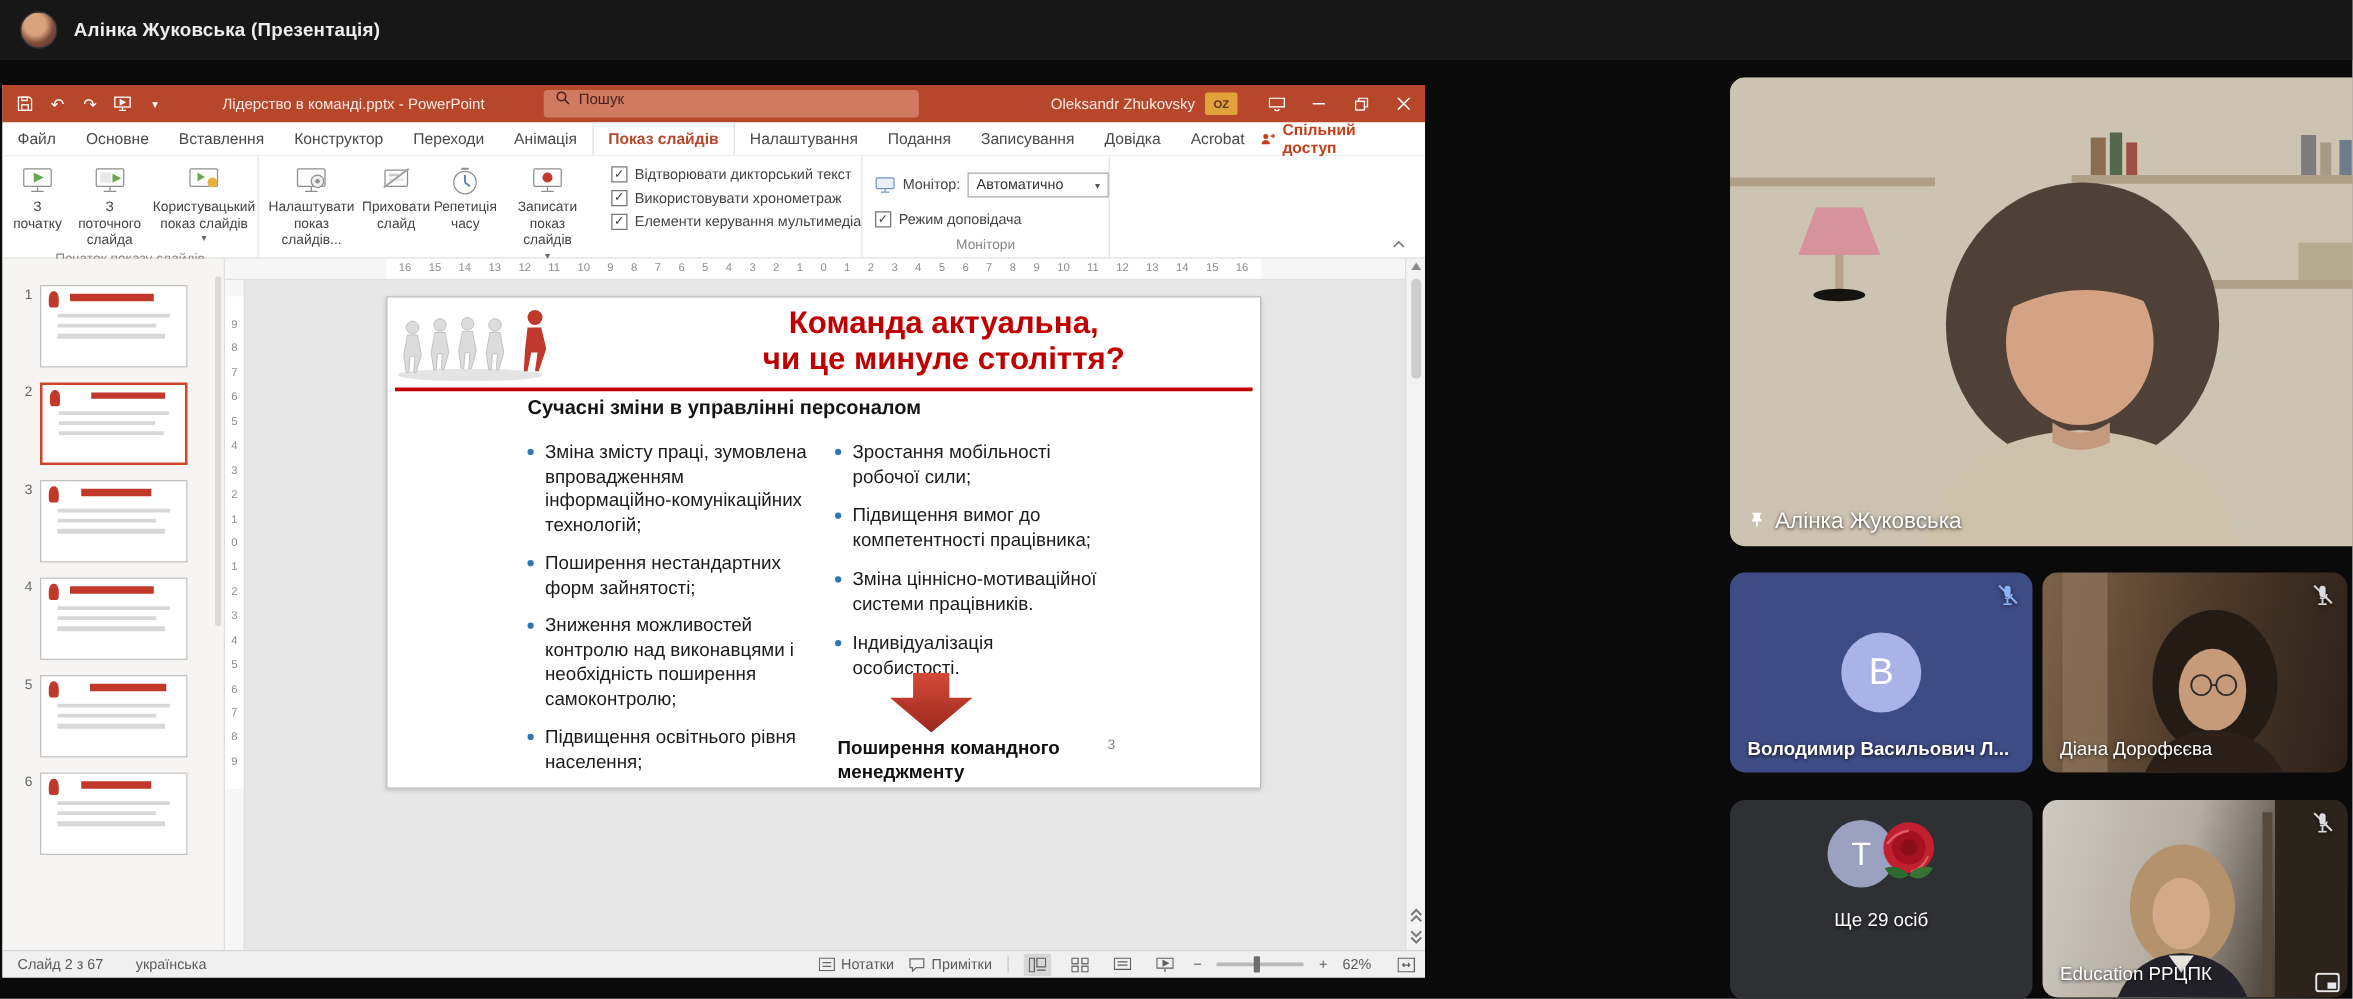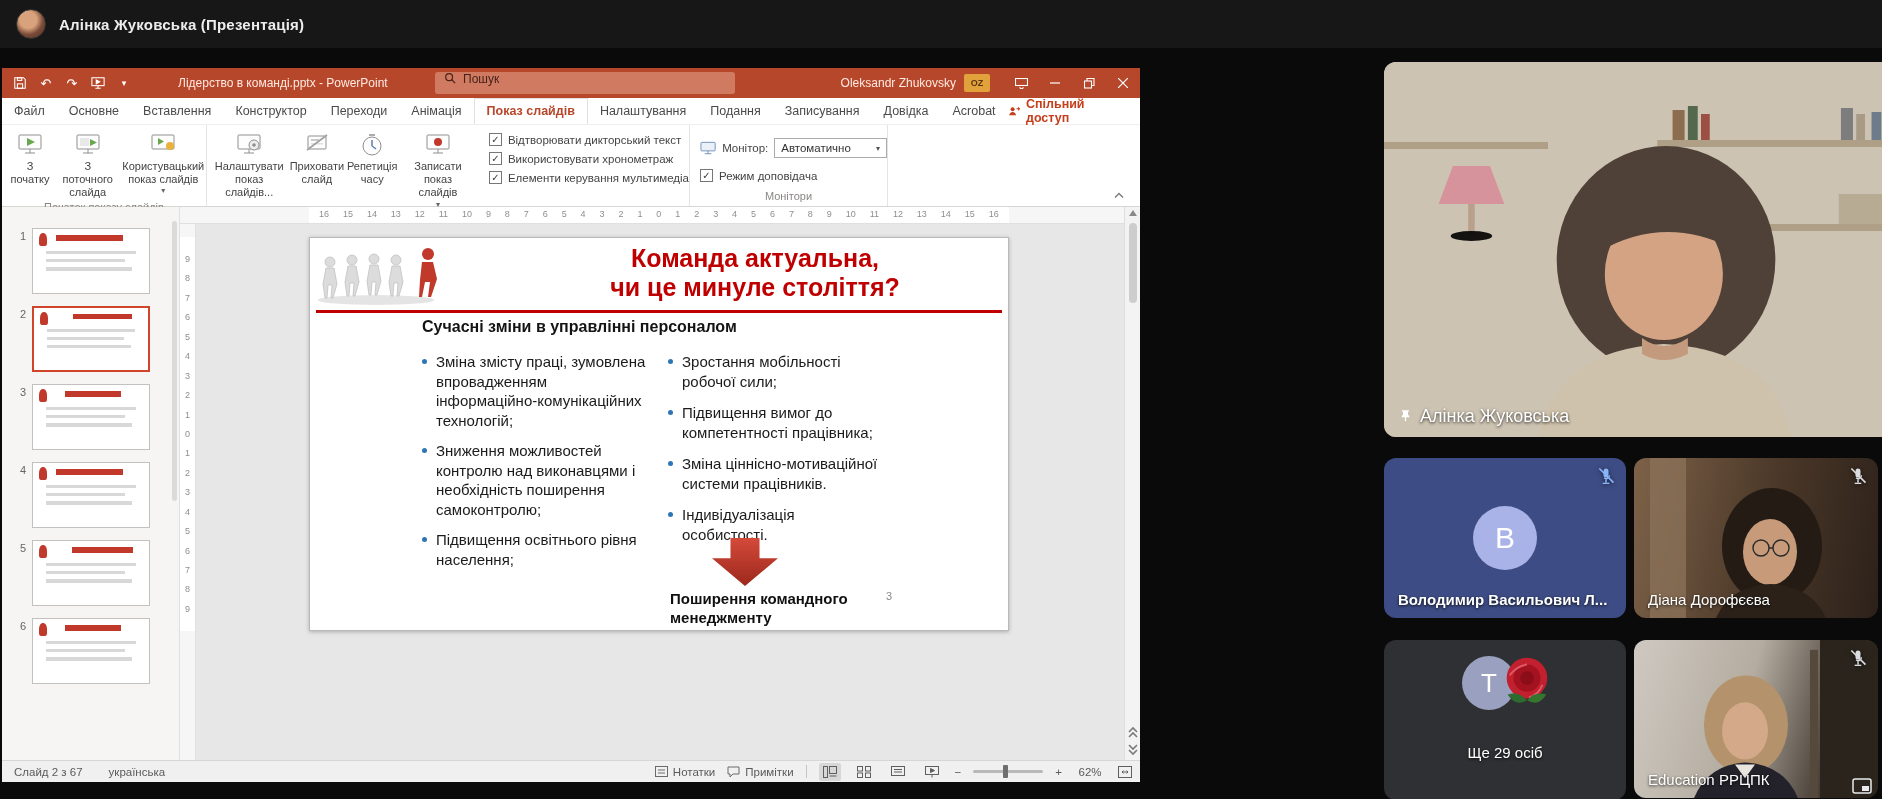--- a/index.html
+++ b/index.html
@@ -107,42 +107,42 @@
 .status{position:absolute;left:0;top:692px;width:100%;height:22px;background:#f0f0f0;border-top:1px solid #d6d6d6;display:flex;align-items:center;font-size:11.5px;color:#5a5a5a;padding:0 8px 0 12px}
 .st-lang{margin-left:26px}
 .st-right{margin-left:auto;display:flex;align-items:center;gap:12px}
 .st-btn{display:flex;align-items:center;gap:5px}
 .st-btn i{font-style:normal}
 .st-sep{width:1px;height:13px;background:#c6c6c6}
 .viewbtn{width:22px;height:18px;display:flex;align-items:center;justify-content:center;border-radius:2px}
 .viewbtn.active{background:#d7d7d7}
 .zoom-track{width:70px;height:3px;background:#b9b9b9;position:relative;border-radius:2px}
 .zoom-thumb{position:absolute;left:30px;top:-5px;width:5px;height:13px;background:#6e6e6e;border-radius:1px}
-.zoom-val{min-width:32px;text-align:center}
+.zoom-val{min-width:32px;text-align:left}
 
 
 .tile{position:absolute;border-radius:12px;overflow:hidden;background:#303134}
 .tile-main{left:1384px;top:62px;width:540px;height:375px;background:linear-gradient(#d2c8b8,#b4a48e)}
 .tile2{left:1384px;top:458px;width:242px;height:160px;background:#3d4c85;display:flex;align-items:center;justify-content:center}
 .tile3{left:1634px;top:458px;width:244px;height:160px;background:linear-gradient(100deg,#7d6248 0%,#4a3728 55%,#2c211a 100%)}
 .tile4{left:1384px;top:640px;width:242px;height:160px;background:#2f3033;display:flex;flex-direction:column;align-items:center;justify-content:flex-start;padding-top:14px}
 .tile5{left:1634px;top:640px;width:244px;height:158px;background:linear-gradient(105deg,#cfc9c2 0%,#b4aca0 45%,#4a423a 78%,#242019 100%)}
 .scene{position:absolute;left:0;top:0;width:100%;height:100%}
 .vname{position:absolute;left:14px;bottom:10px;display:flex;align-items:center;gap:7px;color:#fff;font-size:15px;text-shadow:0 1px 3px rgba(0,0,0,.85);z-index:3;white-space:nowrap}
 .tile-main .vname{font-size:18px}
 .vn-bold{font-weight:700}
 .menu{position:absolute;top:9px;right:9px;width:32px;height:32px;border-radius:50%;background:#4c8bf5;display:flex;align-items:center;justify-content:center;gap:3px;z-index:3}
 .menu i{width:4px;height:4px;border-radius:50%;background:#fff}
 .mute{position:absolute;top:8px;right:10px;z-index:3;filter:drop-shadow(0 1px 2px rgba(0,0,0,.6))}
 .init-av{border-radius:50%;display:flex;align-items:center;justify-content:center;color:#fff;font-weight:400}
 .av-blue{width:64px;height:64px;background:#a9b3e8;font-size:30px}
 .t4wrap{position:relative;width:110px;height:62px}
 .av-gray{width:54px;height:54px;background:#9aa0bf;font-size:26px;position:absolute;left:12px;top:2px}
 .rose{position:absolute;left:48px;top:-2px}
-.t4label{margin-top:28px;color:#fff;font-size:15px;text-shadow:0 1px 3px rgba(0,0,0,.8)}
+.t4label{margin-top:12px;color:#fff;font-size:15px;text-shadow:0 1px 3px rgba(0,0,0,.8)}
 #pip{position:absolute;left:1852px;top:778px;z-index:5}
 </style>
 </head>
 <body>
 
 <header id="topbar">
   <div class="avatar"></div>
   <div class="title">Алінка Жуковська (Презентація)</div>
 </header>
 
@@ -525,20 +525,24 @@
         <div class="s-rule"></div>
         <div class="s-heading">Сучасні зміни в управлінні персоналом</div>
         <div class="s-cols">
           <div class="colL" id="bul-left">
               <div class="bullet">
                 <span class="dot"></span>
                 <span class="btx">Зміна змісту праці, зумовлена впровадженням інформаційно-комунікаційних технологій;</span>
               </div>
               <div class="bullet">
                 <span class="dot"></span>
+                <span class="btx">Поширення нестандартних форм зайнятості;</span>
+              </div>
+              <div class="bullet">
+                <span class="dot"></span>
                 <span class="btx">Зниження можливостей контролю над виконавцями і необхідність поширення самоконтролю;</span>
               </div>
               <div class="bullet">
                 <span class="dot"></span>
                 <span class="btx">Підвищення освітнього рівня населення;</span>
               </div>
             </div>
           <div class="colR" id="bul-right">
               <div class="bullet">
                 <span class="dot"></span>

